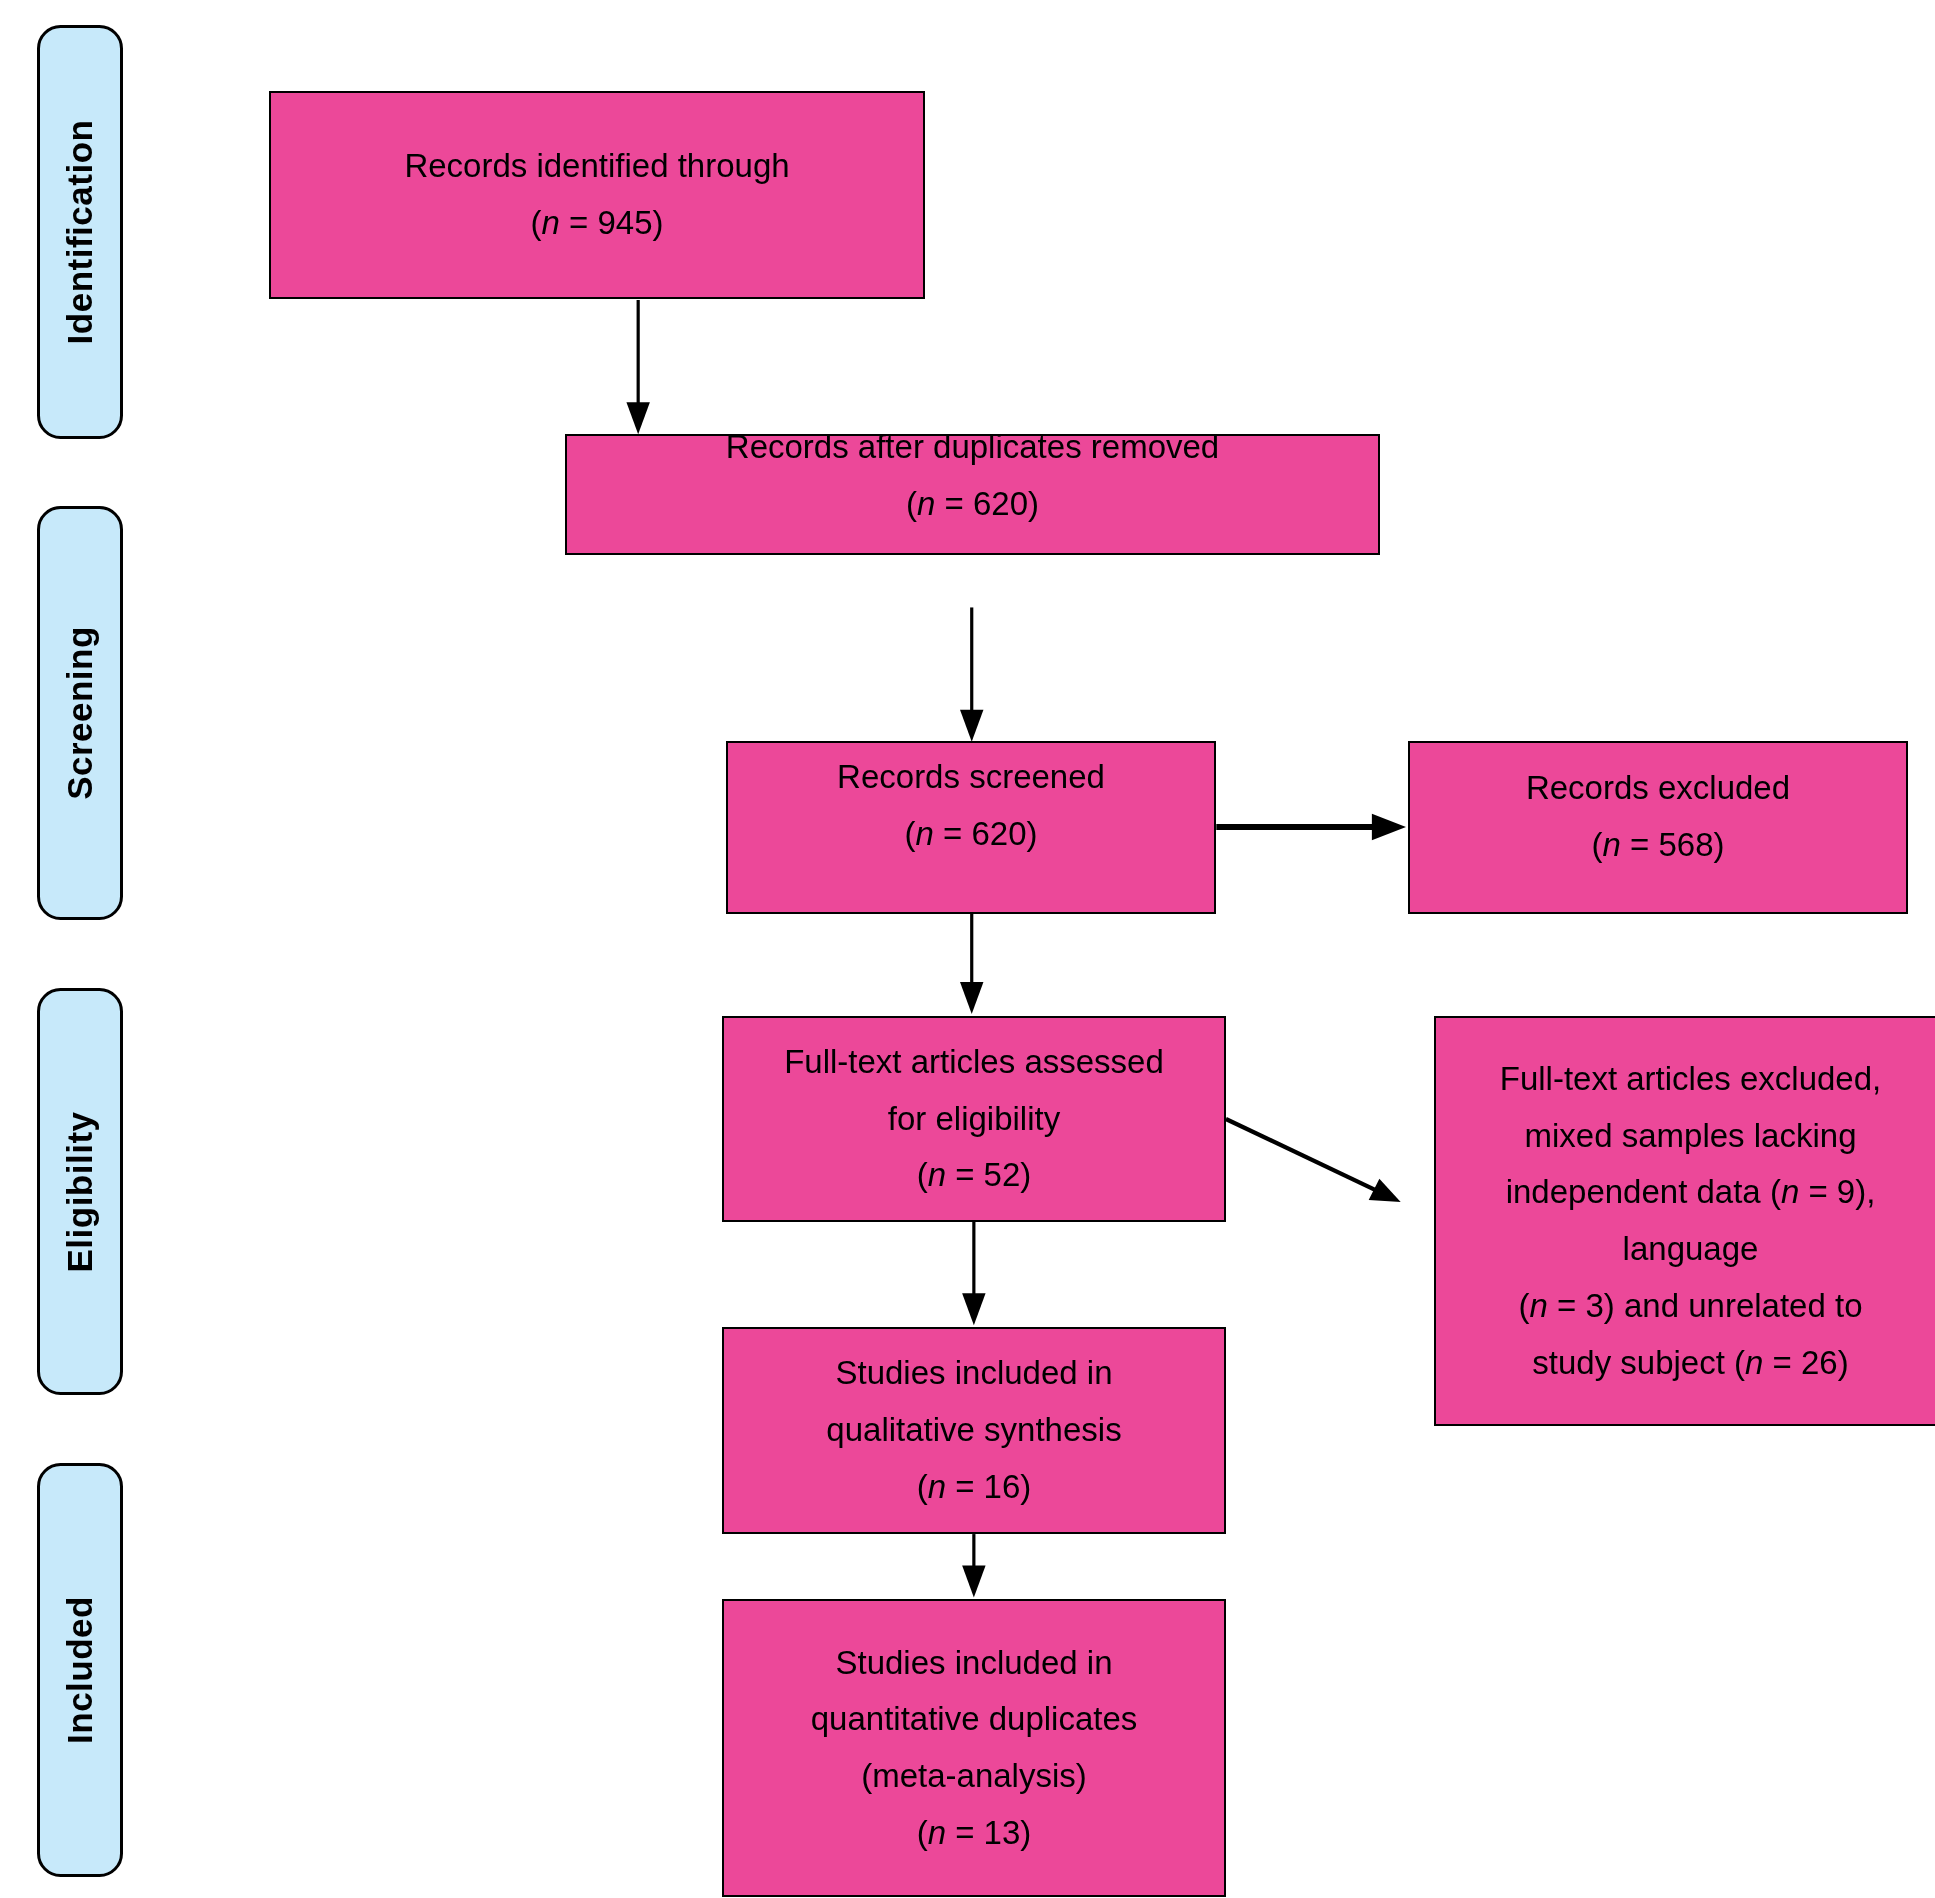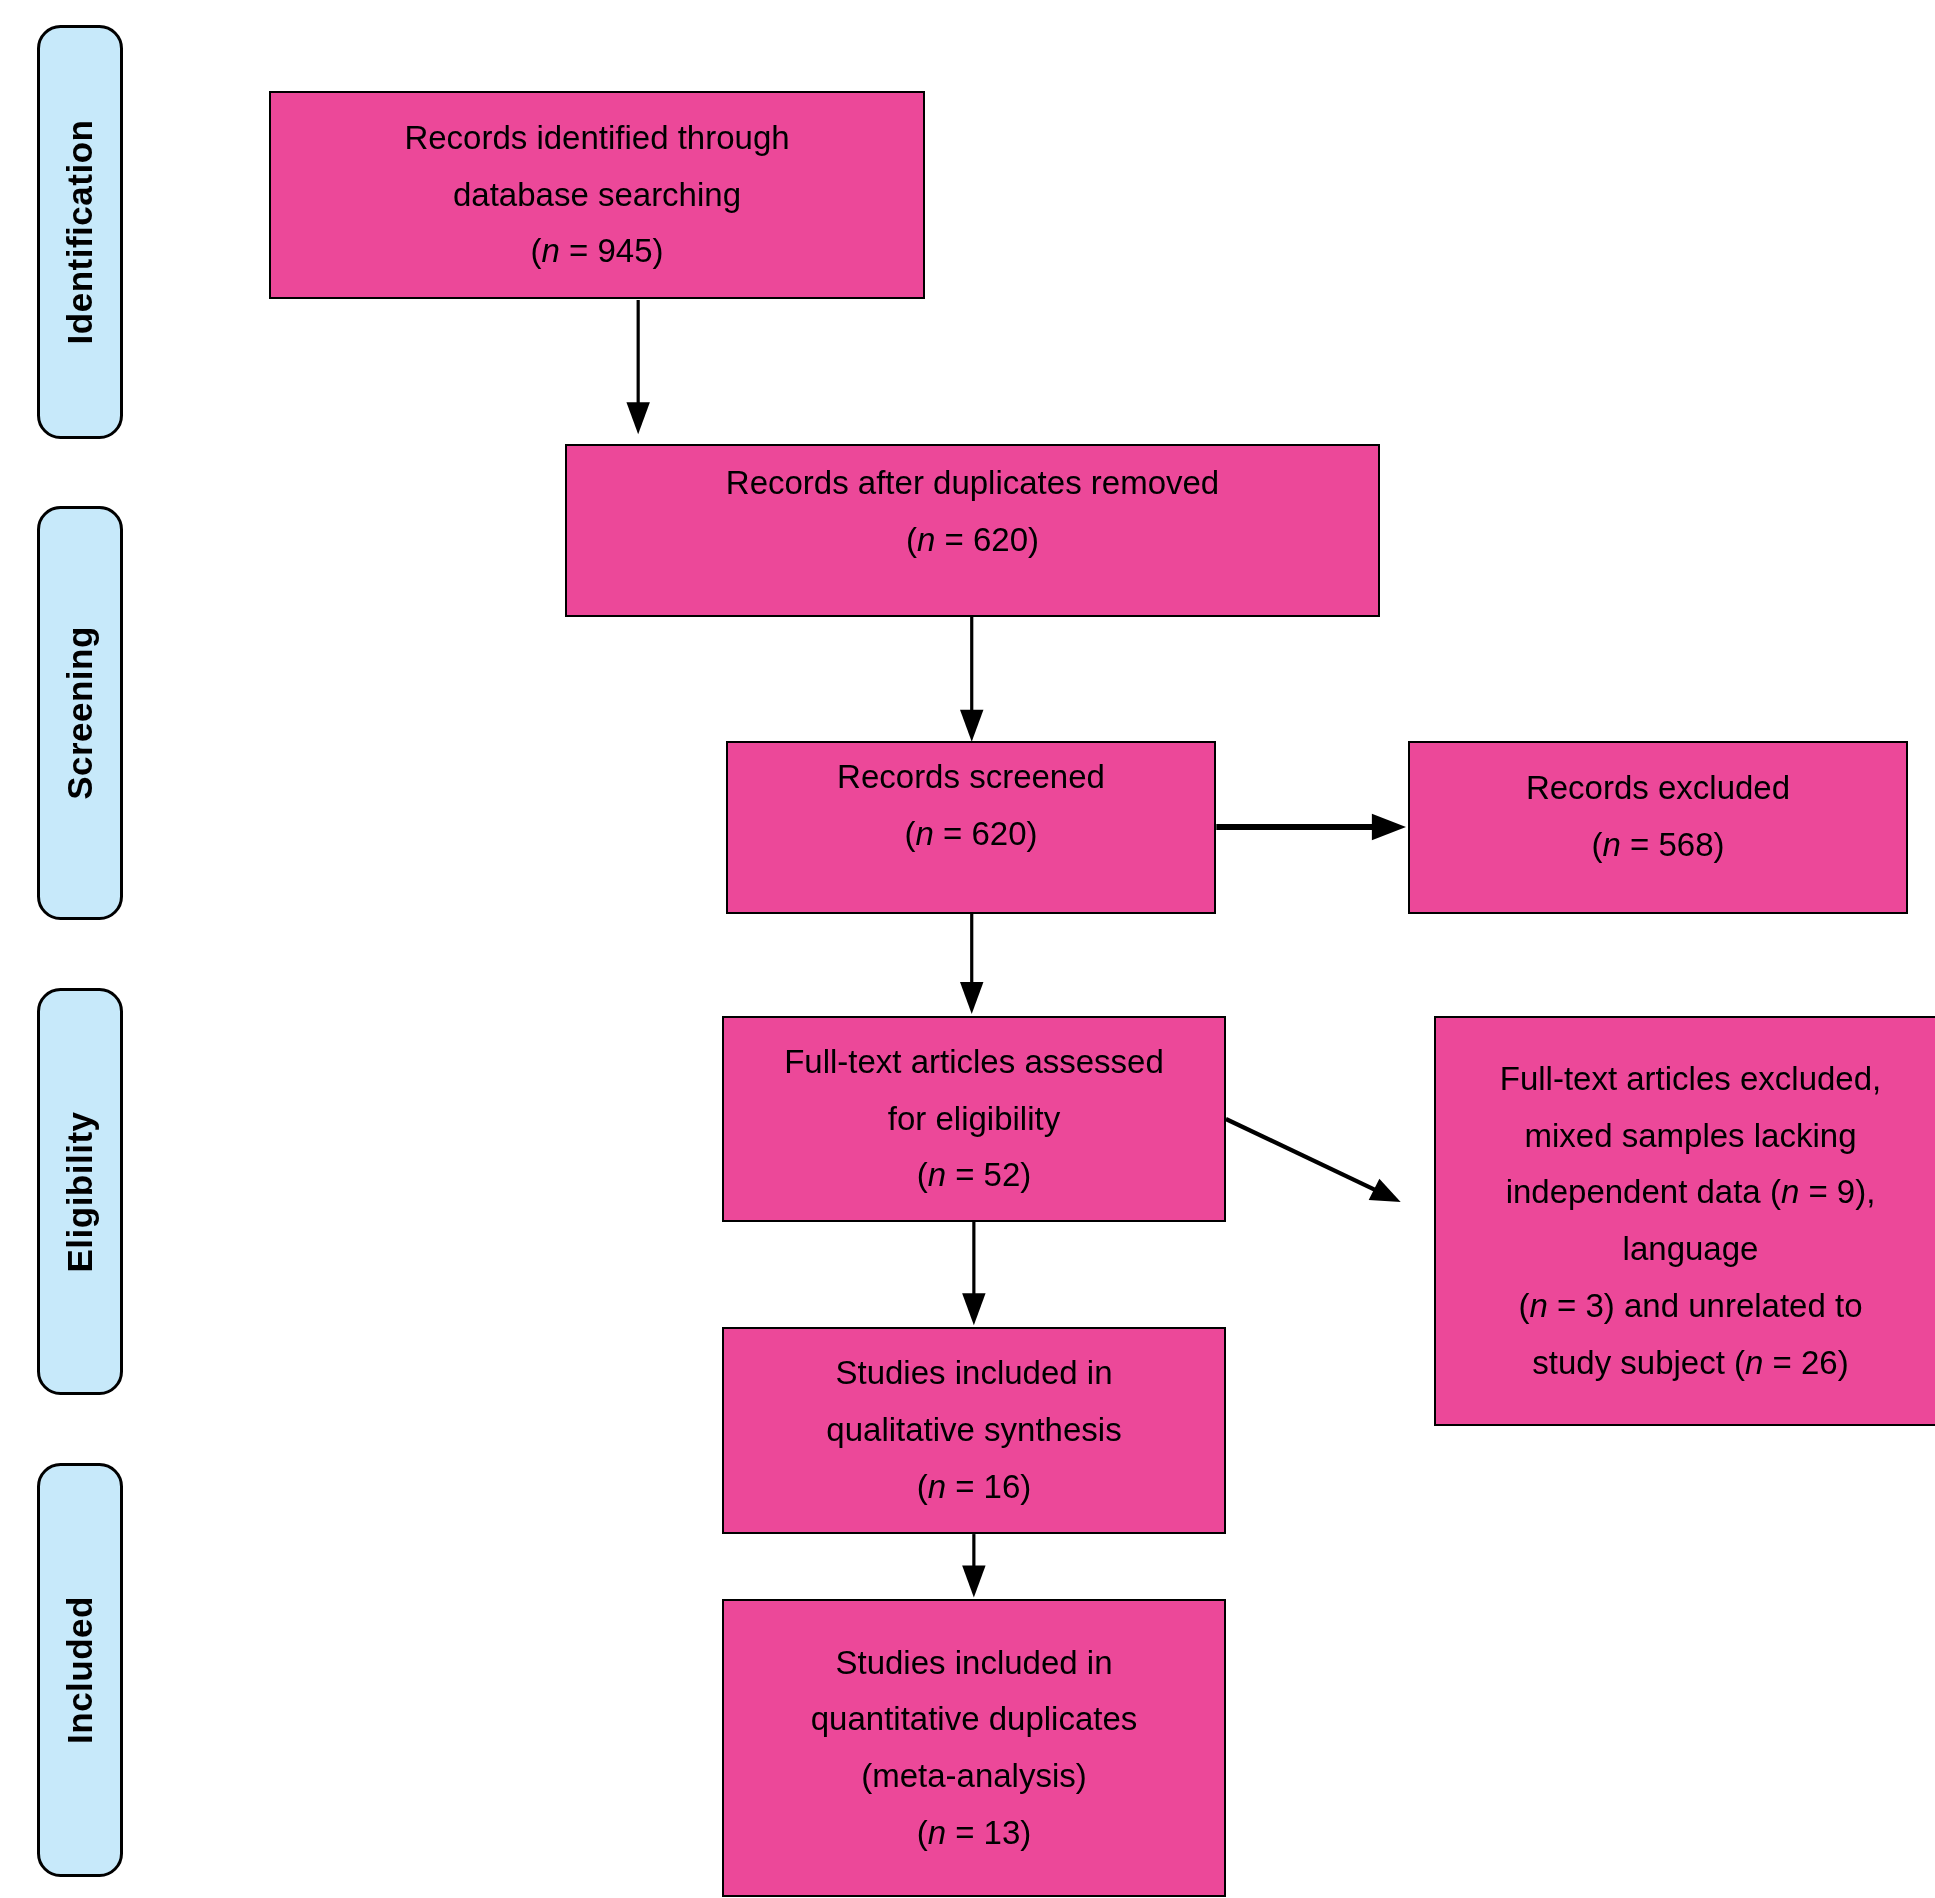--- a/index.html
+++ b/index.html
@@ -44,21 +44,21 @@
     display: flex; flex-direction: column;
     align-items: center; justify-content: center;
     text-align: center;
     font-size: 33px;
     line-height: 1.72;
   }
   .fbox .tline { white-space: nowrap; }
   .it { font-style: italic; }
 
   #box-identified         { left: 269px;  top: 91px;  width: 656px; height: 208px; }
-  #box-duplicates         { left: 565px; top: 444px;  width: 815px; height: 173px; padding-bottom: 37px; }
+  #box-duplicates         { left: 565px; top: 434px;  width: 815px; height: 121px; padding-bottom: 37px; }
   #box-screened           { left: 726px; top: 741px; width: 490px;  height: 173px; padding-bottom: 44px; }
   #box-records-excluded   { left: 1408px; top: 741px; width: 500px;  height: 173px; padding-bottom: 22px; }
   #box-fulltext           { left: 722px; top: 1016px; width: 504px;  height: 206px; }
   #box-fulltext-excluded  { left: 1434px; top: 1016px; width: 513px;  height: 410px; }
   #box-qualitative        { left: 722px; top: 1327px; width: 504px;  height: 207px; }
   #box-quantitative       { left: 722px; top: 1599px; width: 504px;  height: 298px; }
 
   svg.arrows { position: absolute; inset: 0; width: 1936px; height: 1898px; }
   svg.arrows line { stroke: #000; }
   svg.arrows polygon { fill: #000; stroke: none; }
@@ -107,21 +107,20 @@
   </div>
   <div class="stage" id="stage-eligibility">
     <span class="vlabel">Eligibility</span>
   </div>
   <div class="stage" id="stage-included">
     <span class="vlabel">Included</span>
   </div>
 
   <div class="fbox" id="box-identified">
       <div class="tline"><span>Records identified through</span></div>
-      <div class="tline"><span>database searching</span></div>
       <div class="tline"><span>(</span><span class="it">n</span><span> = 945)</span></div>
     </div>
 
   <div class="fbox" id="box-duplicates">
       <div class="tline"><span>Records after duplicates removed</span></div>
       <div class="tline"><span>(</span><span class="it">n</span><span> = 620)</span></div>
     </div>
 
   <div class="fbox" id="box-screened">
       <div class="tline"><span>Records screened</span></div>

